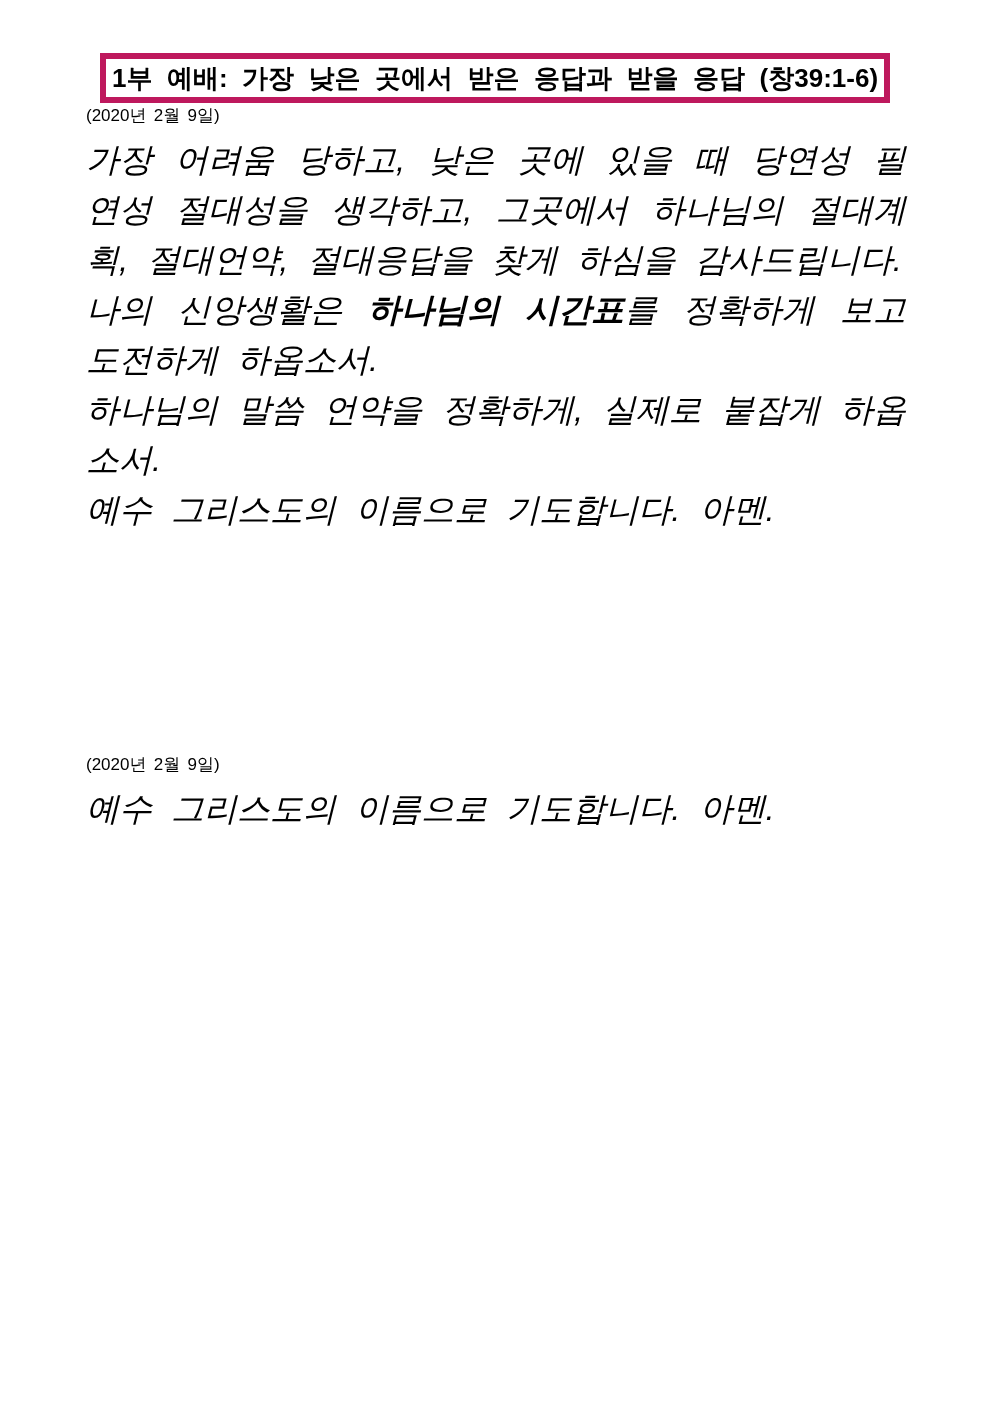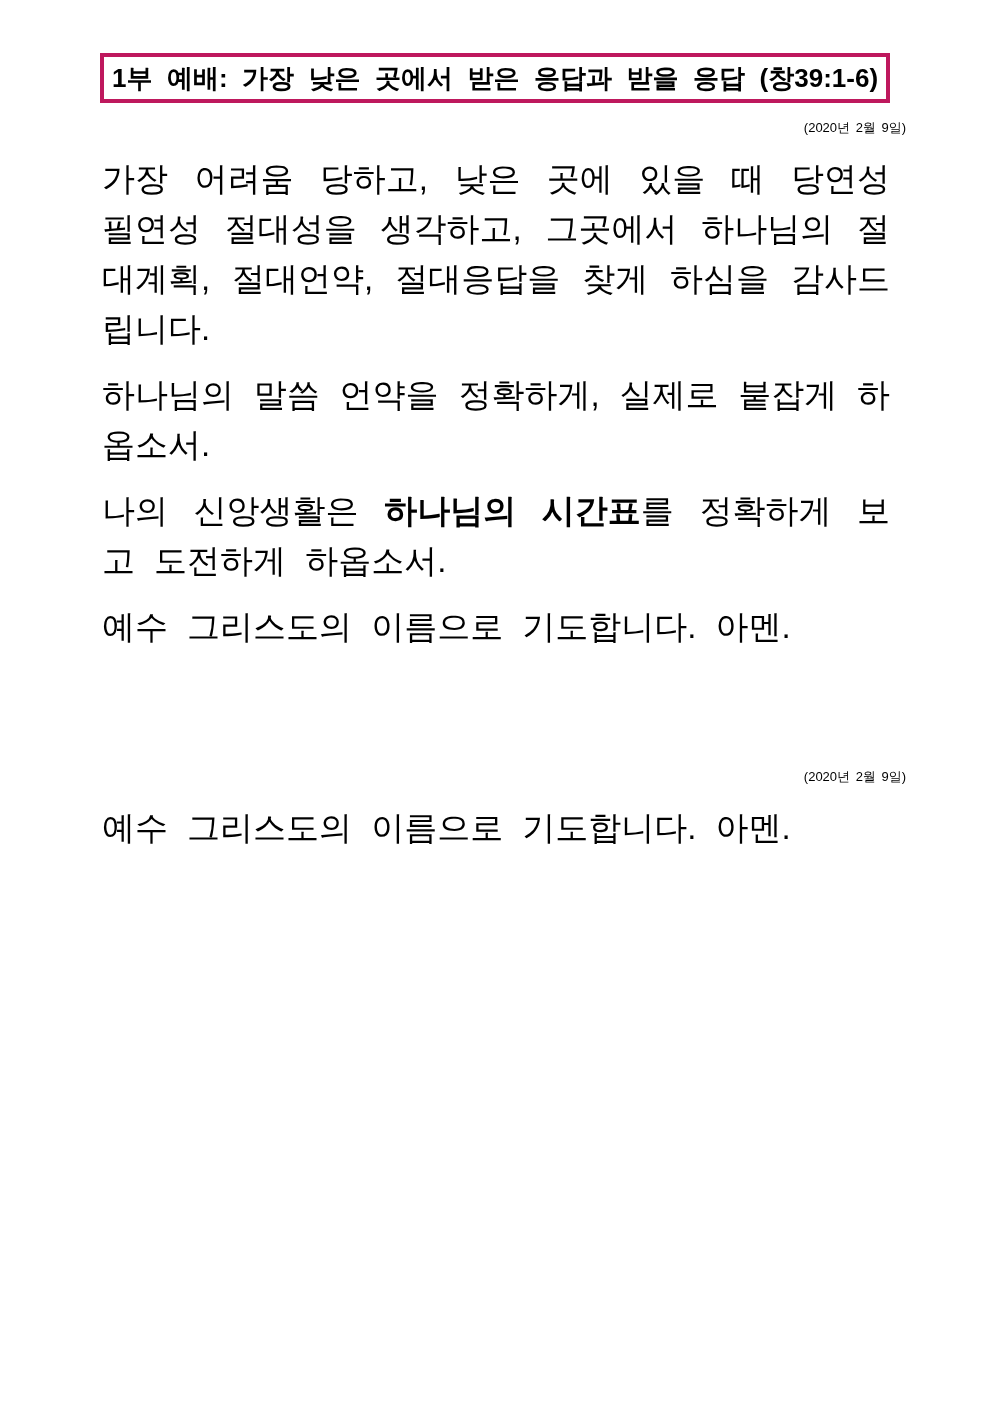--- a/index.html
+++ b/index.html
@@ -19,70 +19,71 @@
     padding: 53px 86px 0 86px;
     overflow: hidden;
   }
   .worship-section {
     display: block;
   }
   .worship-section.first {
     height: 699px; 
   }
   .title-box {
-    border: 4px solid #be185d;
+    border: 6px solid #be185d;
     height: 50px;
     box-sizing: border-box;
     margin: 0 16px 0 14px;
     display: flex;
     align-items: center;
     justify-content: center;
     font-weight: bold;
     font-size: 26px;
     letter-spacing: 0px;
     word-spacing: 0.28em;
     white-space: nowrap;
     background: #ffffff;
   }
   .date-line {
-    text-align: right;
-    font-size: 13px;
+    text-align: left;
+    font-size: 17px;
     line-height: 20px;
-    margin-top: 15px;
+    margin-top: 3px;
     word-spacing: 0.15em;
   }
   .body-text {
     margin-top: 9px;
     font-size: 33px;
     line-height: 50px;
     text-align: justify;
     word-spacing: 0.30em;
   }
   .body-text p {
-    margin: 16px;
+    margin: 0;
     padding: 0;
+    font-style: italic;
   }
   .body-text .bold {
     font-weight: bold;
   }
 </style>
 </head>
 <body>
 
 <div class="page">
 
   <section class="worship-section first">
     <div class="title-box">
       <span>1부 예배: 가장 낮은 곳에서 받은 응답과 받을 응답 (창39:1-6)</span>
     </div>
     <div class="date-line">(2020년 2월 9일)</div>
     <div class="body-text">
         <p><span>가장 어려움 당하고, 낮은 곳에 있을 때 당연성 필연성 절대성을 생각하고, 그곳에서 하나님의 절대계획, 절대언약, 절대응답을 찾게 하심을 감사드립니다.</span></p>
+        <p><span>나의 신앙생활은 </span><span class="bold">하나님의 시간표</span><span>를 정확하게 보고 도전하게 하옵소서.</span></p>
         <p><span>하나님의 말씀 언약을 정확하게, 실제로 붙잡게 하옵소서.</span></p>
-        <p><span>나의 신앙생활은 </span><span class="bold">하나님의 시간표</span><span>를 정확하게 보고 도전하게 하옵소서.</span></p>
         <p><span>예수 그리스도의 이름으로 기도합니다. 아멘.</span></p>
       </div>
   </section>
 
   <section class="worship-section">
     <div class="date-line">(2020년 2월 9일)</div>
     <div class="body-text">
         <p><span>예수 그리스도의 이름으로 기도합니다. 아멘.</span></p>
       </div>
   </section>

